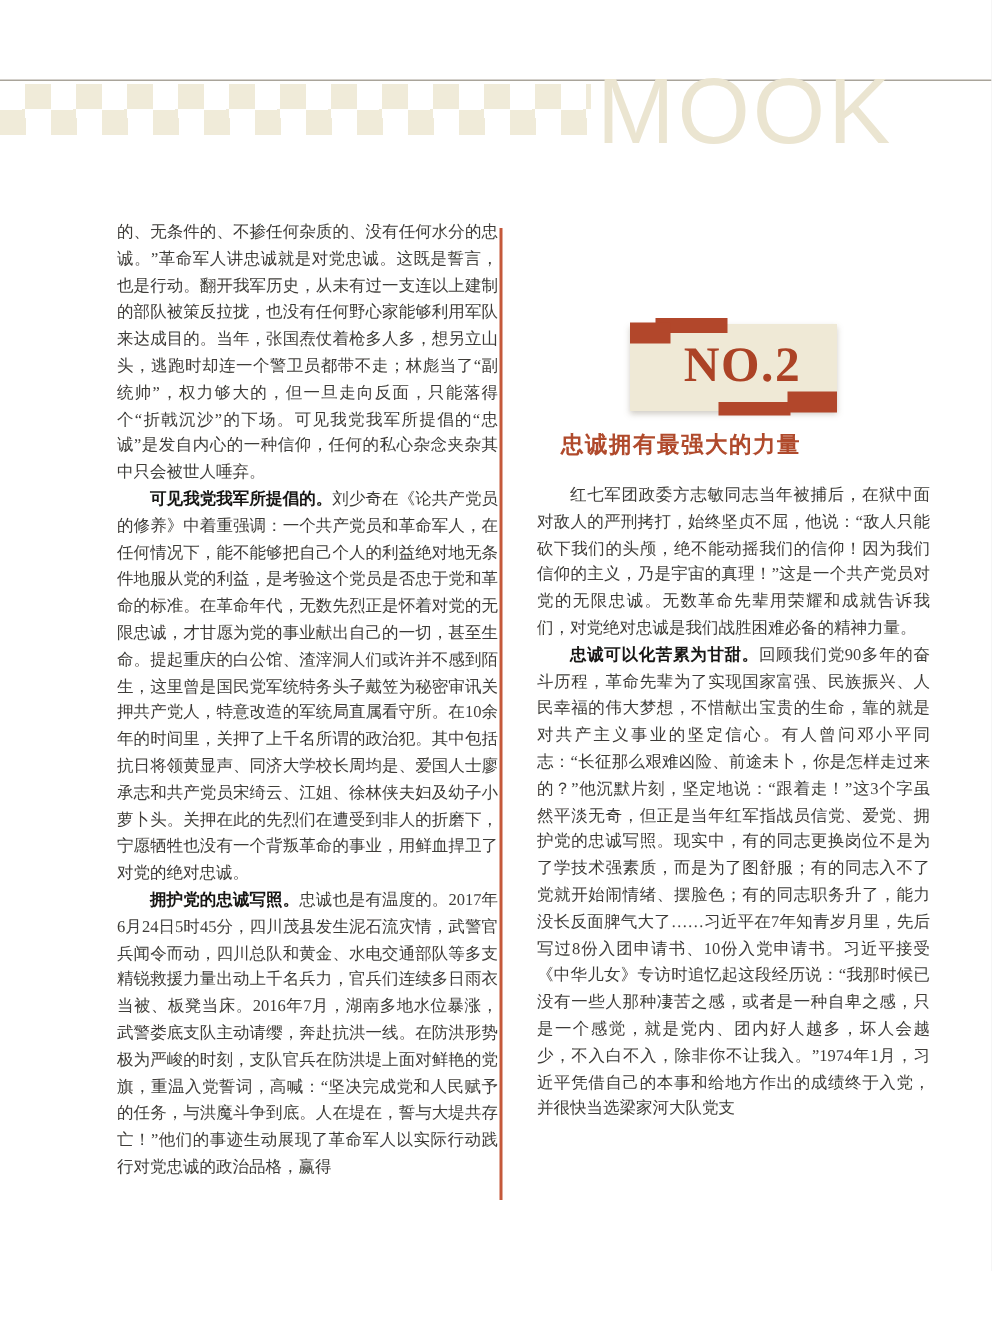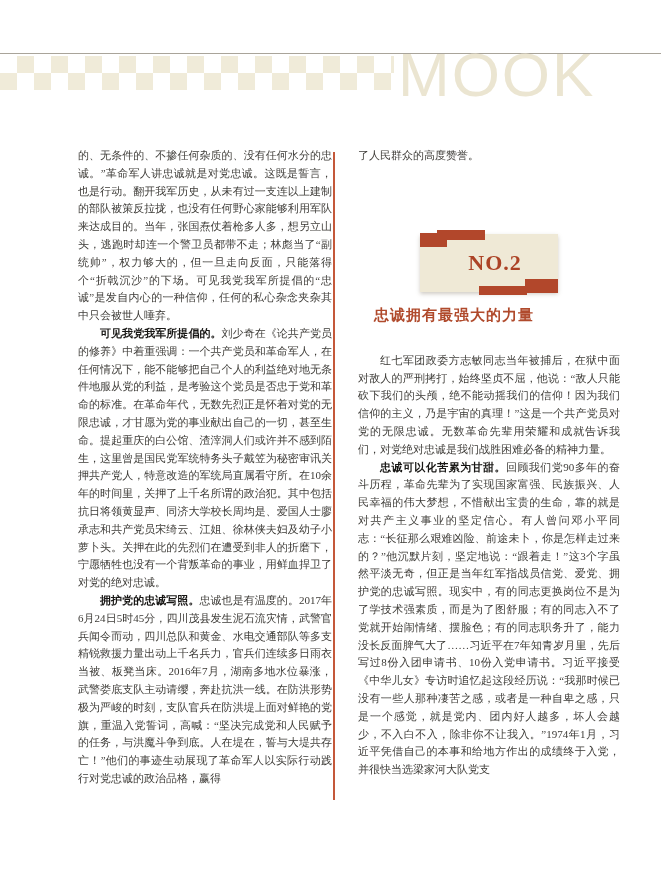--- a/index.html
+++ b/index.html
@@ -35,33 +35,33 @@
   .divider { position:absolute; left:333px; top:152px; width:2px; height:648px; background:#c4583a; }
   
   .badge-wrap { width:230px; margin:69px auto 0; text-align:center; }
   .badge-box {
     position:relative; margin:0 auto; width:138px; height:58px;
     background:#efe9d6; box-shadow:0 2px 4px rgba(120,110,90,0.35);
   }
   .badge-no {
     position:absolute; left:12px; right:0; top:50%; transform:translateY(-52%);
     font-family:"Liberation Serif","DejaVu Serif",serif; font-weight:700;
-    font-size:22px; letter-spacing:1px; color:#ac4326; text-align:center; line-height:1;
+    font-size:33px; letter-spacing:1px; color:#ac4326; text-align:center; line-height:1;
   }
   .orn { position:absolute; background:#b2472b; }
   .orn-tl-bar   { left:17px;  top:-4px;    width:48px; height:10px; }
   .orn-tl-block { left:0;     top:-1px;    width:27px; height:14px; }
   .orn-br-bar   { right:31px; bottom:-3px; width:48px; height:9px; }
   .orn-br-block { right:0;    bottom:-1px; width:33px; height:14px; }
   .badge-title {
     margin:14px 0 0; font-family:"Liberation Sans","DejaVu Sans",sans-serif;
     font-size:15px; font-weight:700; letter-spacing:1px; color:#b04a2c;
     text-align:left; line-height:1.2;
   }
-  .after-badge { margin-top:28px; }
+  .after-badge { margin-top:16px; }
   
   .footer {
     position:absolute; right:41px; top:835px; height:18px;
     display:flex; align-items:center;
     font-family:"Liberation Sans","DejaVu Sans",sans-serif; white-space:nowrap;
   }
   .f-issue { font-size:9.5px; color:#9a968e; letter-spacing:1px; }
   .f-sep   { width:3px; height:13px; background:#222222; margin:0 7px; }
   .f-mag   { font-size:13px; font-weight:700; color:#262626; letter-spacing:1px; }
   .f-page  { font-size:17px; font-weight:600; color:#3a3a3a; }
@@ -83,23 +83,20 @@
       <span class="lead">可见我党我军所提倡的。</span><span>刘少奇在《论共产党员的修养》中着重强调：一个共产党员和革命军人，在任何情况下，能不能够把自己个人的利益绝对地无条件地服从党的利益，是考验这个党员是否忠于党和革命的标准。在革命年代，无数先烈正是怀着对党的无限忠诚，才甘愿为党的事业献出自己的一切，甚至生命。提起重庆的白公馆、渣滓洞人们或许并不感到陌生，这里曾是国民党军统特务头子戴笠为秘密审讯关押共产党人，特意改造的军统局直属看守所。在10余年的时间里，关押了上千名所谓的政治犯。其中包括抗日将领黄显声、同济大学校长周均是、爱国人士廖承志和共产党员宋绮云、江姐、徐林侠夫妇及幼子小萝卜头。关押在此的先烈们在遭受到非人的折磨下，宁愿牺牲也没有一个背叛革命的事业，用鲜血捍卫了对党的绝对忠诚。</span>
     </p>
     <p class="body-p indent">
       <span class="lead">拥护党的忠诚写照。</span><span>忠诚也是有温度的。2017年6月24日5时45分，四川茂县发生泥石流灾情，武警官兵闻令而动，四川总队和黄金、水电交通部队等多支精锐救援力量出动上千名兵力，官兵们连续多日雨衣当被、板凳当床。2016年7月，湖南多地水位暴涨，武警娄底支队主动请缨，奔赴抗洪一线。在防洪形势极为严峻的时刻，支队官兵在防洪堤上面对鲜艳的党旗，重温入党誓词，高喊：“坚决完成党和人民赋予的任务，与洪魔斗争到底。人在堤在，誓与大堤共存亡！”他们的事迹生动展现了革命军人以实际行动践行对党忠诚的政治品格，赢得</span>
     </p>
   </div>
 
   <div class="divider"></div>
 
   <div class="col col-right">
-    <p class="body-p">
-      <span>了人民群众的高度赞誉。</span>
-    </p>
 
     <div class="badge-wrap">
       <div class="badge-box">
         <span class="orn orn-tl-bar"></span>
         <span class="orn orn-tl-block"></span>
         <span class="badge-no">NO.2</span>
         <span class="orn orn-br-bar"></span>
         <span class="orn orn-br-block"></span>
       </div>
       <h2 class="badge-title">忠诚拥有最强大的力量</h2>

